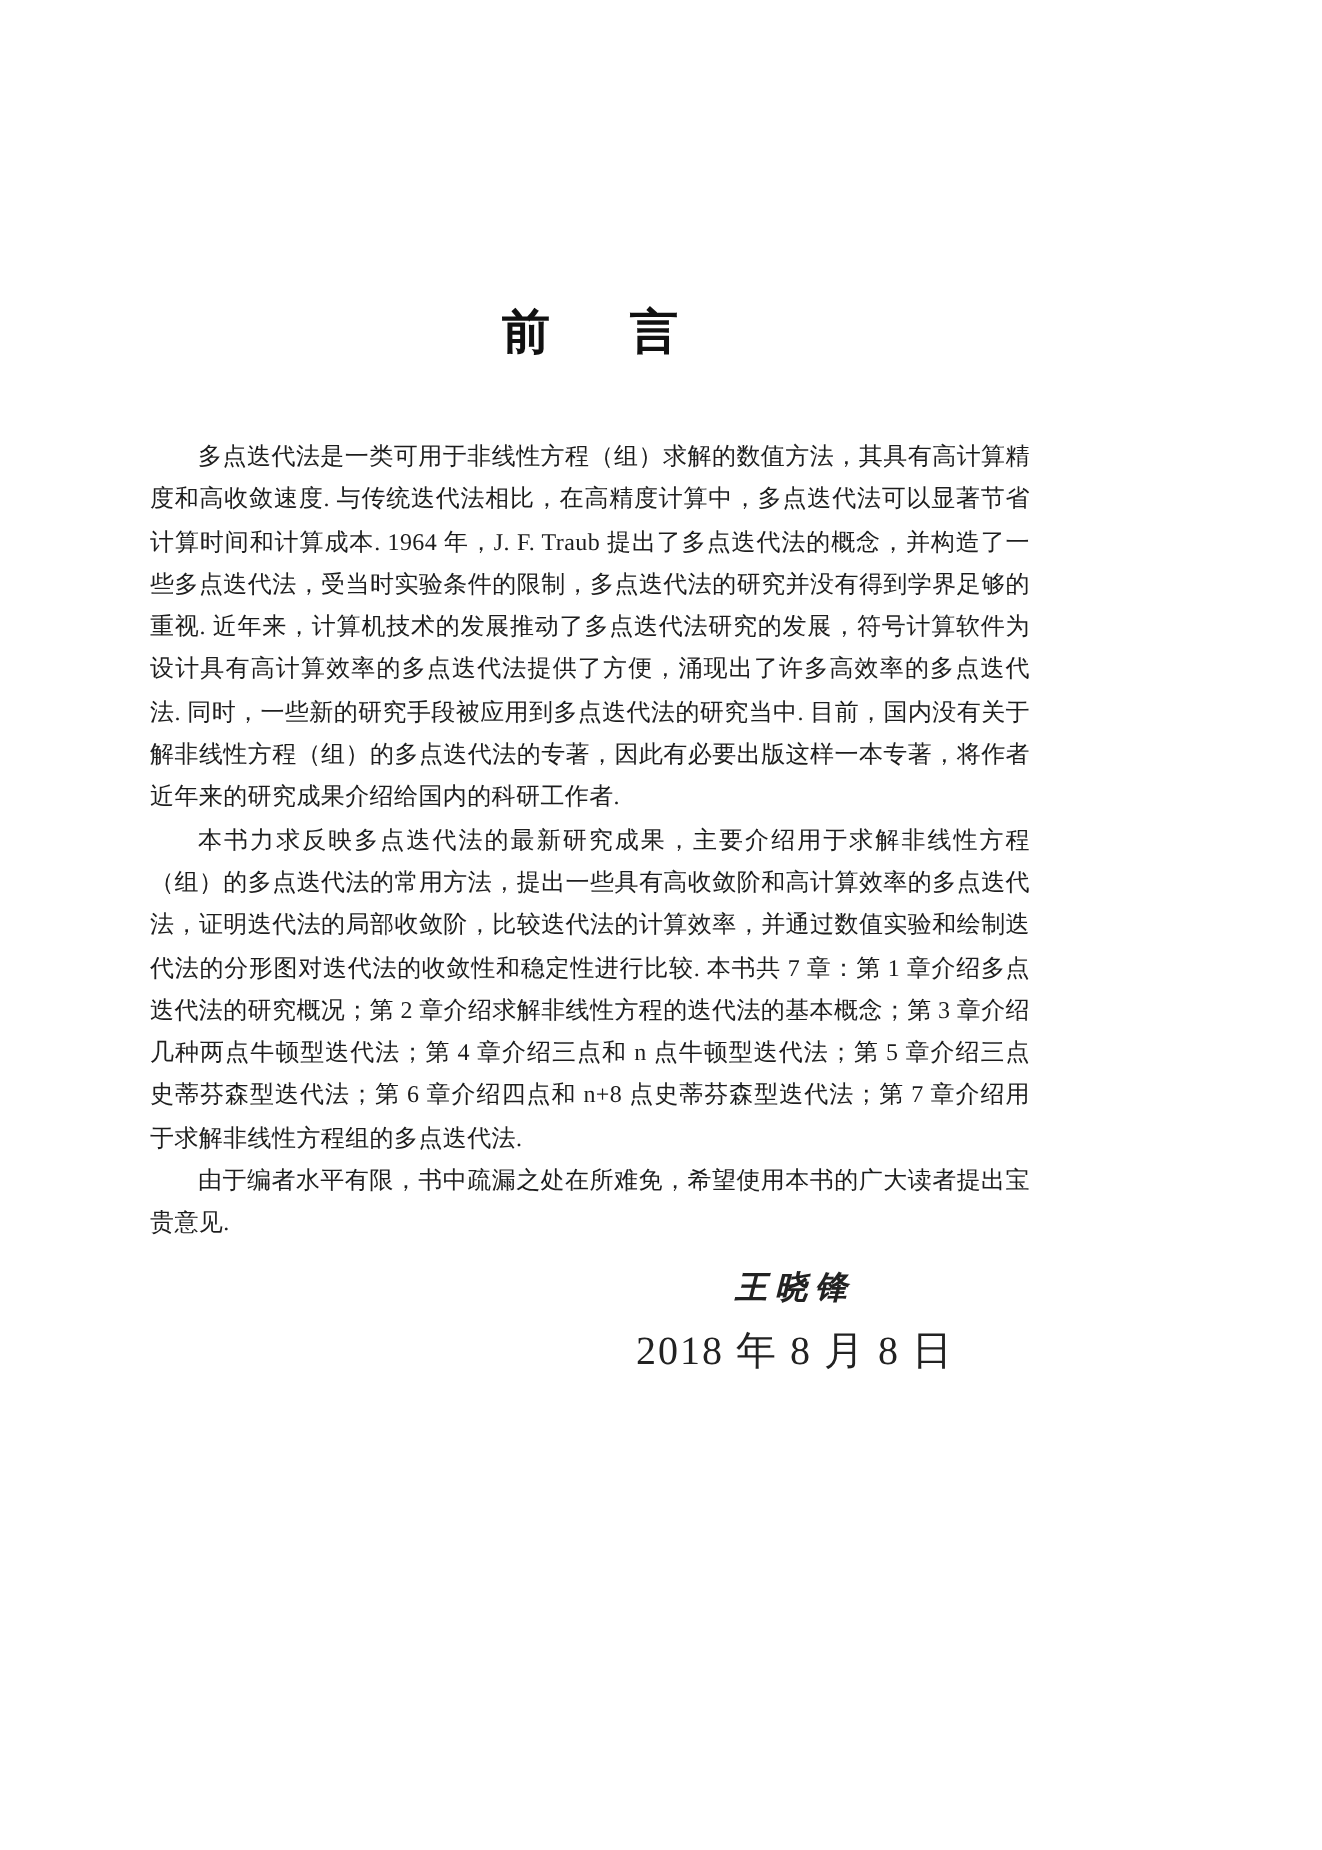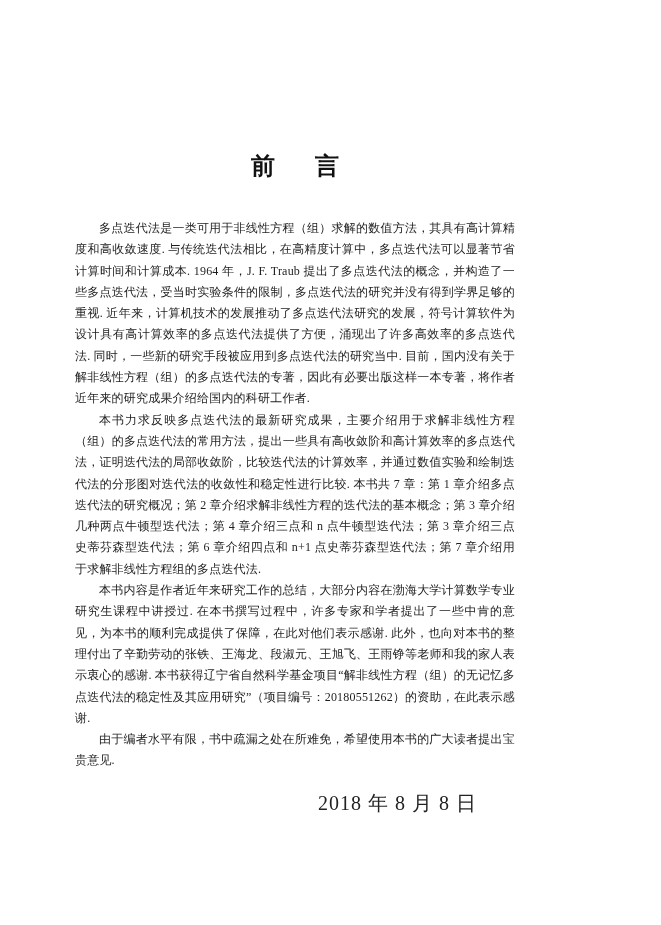--- a/index.html
+++ b/index.html
@@ -64,24 +64,24 @@
 </style>
 </head>
 <body>
 
 <div class="page">
 
   <h1 class="preface-title">前　言</h1>
 
   <div class="body-text">
     <p>多点迭代法是一类可用于非线性方程（组）求解的数值方法，其具有高计算精度和高收敛速度. 与传统迭代法相比，在高精度计算中，多点迭代法可以显著节省计算时间和计算成本. 1964 年，J. F. Traub 提出了多点迭代法的概念，并构造了一些多点迭代法，受当时实验条件的限制，多点迭代法的研究并没有得到学界足够的重视. 近年来，计算机技术的发展推动了多点迭代法研究的发展，符号计算软件为设计具有高计算效率的多点迭代法提供了方便，涌现出了许多高效率的多点迭代法. 同时，一些新的研究手段被应用到多点迭代法的研究当中. 目前，国内没有关于解非线性方程（组）的多点迭代法的专著，因此有必要出版这样一本专著，将作者近年来的研究成果介绍给国内的科研工作者.</p>
-    <p>本书力求反映多点迭代法的最新研究成果，主要介绍用于求解非线性方程（组）的多点迭代法的常用方法，提出一些具有高收敛阶和高计算效率的多点迭代法，证明迭代法的局部收敛阶，比较迭代法的计算效率，并通过数值实验和绘制迭代法的分形图对迭代法的收敛性和稳定性进行比较. 本书共 7 章：第 1 章介绍多点迭代法的研究概况；第 2 章介绍求解非线性方程的迭代法的基本概念；第 3 章介绍几种两点牛顿型迭代法；第 4 章介绍三点和 n 点牛顿型迭代法；第 3 章介绍三点史蒂芬森型迭代法；第 6 章介绍四点和 n+1 点史蒂芬森型迭代法；第 7 章介绍用于求解非线性方程组的多点迭代法.</p>
-    <p>本书内容是作者近年来研究工作的总结，大部分内容在渤海大学计算数学专业研究生课程中讲授过. 在本书撰写过程中，许多专家和学者提出了一些中肯的意见，为本书的顺利完成提供了保障，在此对他们表示感谢. 此外，也向对本书的整理付出了辛勤劳动的张铁、王海龙、段淑元、王旭飞、王雨铮等老师和我的家人表示衷心的感谢. 本书获得辽宁省自然科学基金项目“解非线性方程（组）的无记忆多点迭代法的稳定性及其应用研究”（项目编号：20180551262）的资助，在此表示感谢.</p>
+    <p>本书力求反映多点迭代法的最新研究成果，主要介绍用于求解非线性方程（组）的多点迭代法的常用方法，提出一些具有高收敛阶和高计算效率的多点迭代法，证明迭代法的局部收敛阶，比较迭代法的计算效率，并通过数值实验和绘制迭代法的分形图对迭代法的收敛性和稳定性进行比较. 本书共 7 章：第 1 章介绍多点迭代法的研究概况；第 2 章介绍求解非线性方程的迭代法的基本概念；第 3 章介绍几种两点牛顿型迭代法；第 4 章介绍三点和 n 点牛顿型迭代法；第 5 章介绍三点史蒂芬森型迭代法；第 6 章介绍四点和 n+8 点史蒂芬森型迭代法；第 7 章介绍用于求解非线性方程组的多点迭代法.</p>
     <p>由于编者水平有限，书中疏漏之处在所难免，希望使用本书的广大读者提出宝贵意见.</p>
   </div>
 
   <div class="signature-block">
     <div class="signature-inner">
+      <div class="signature-name">王晓锋</div>
       <div class="signature-date">2018 年 8 月 8 日</div>
     </div>
   </div>
 
 </div>
 
 </body></html>

